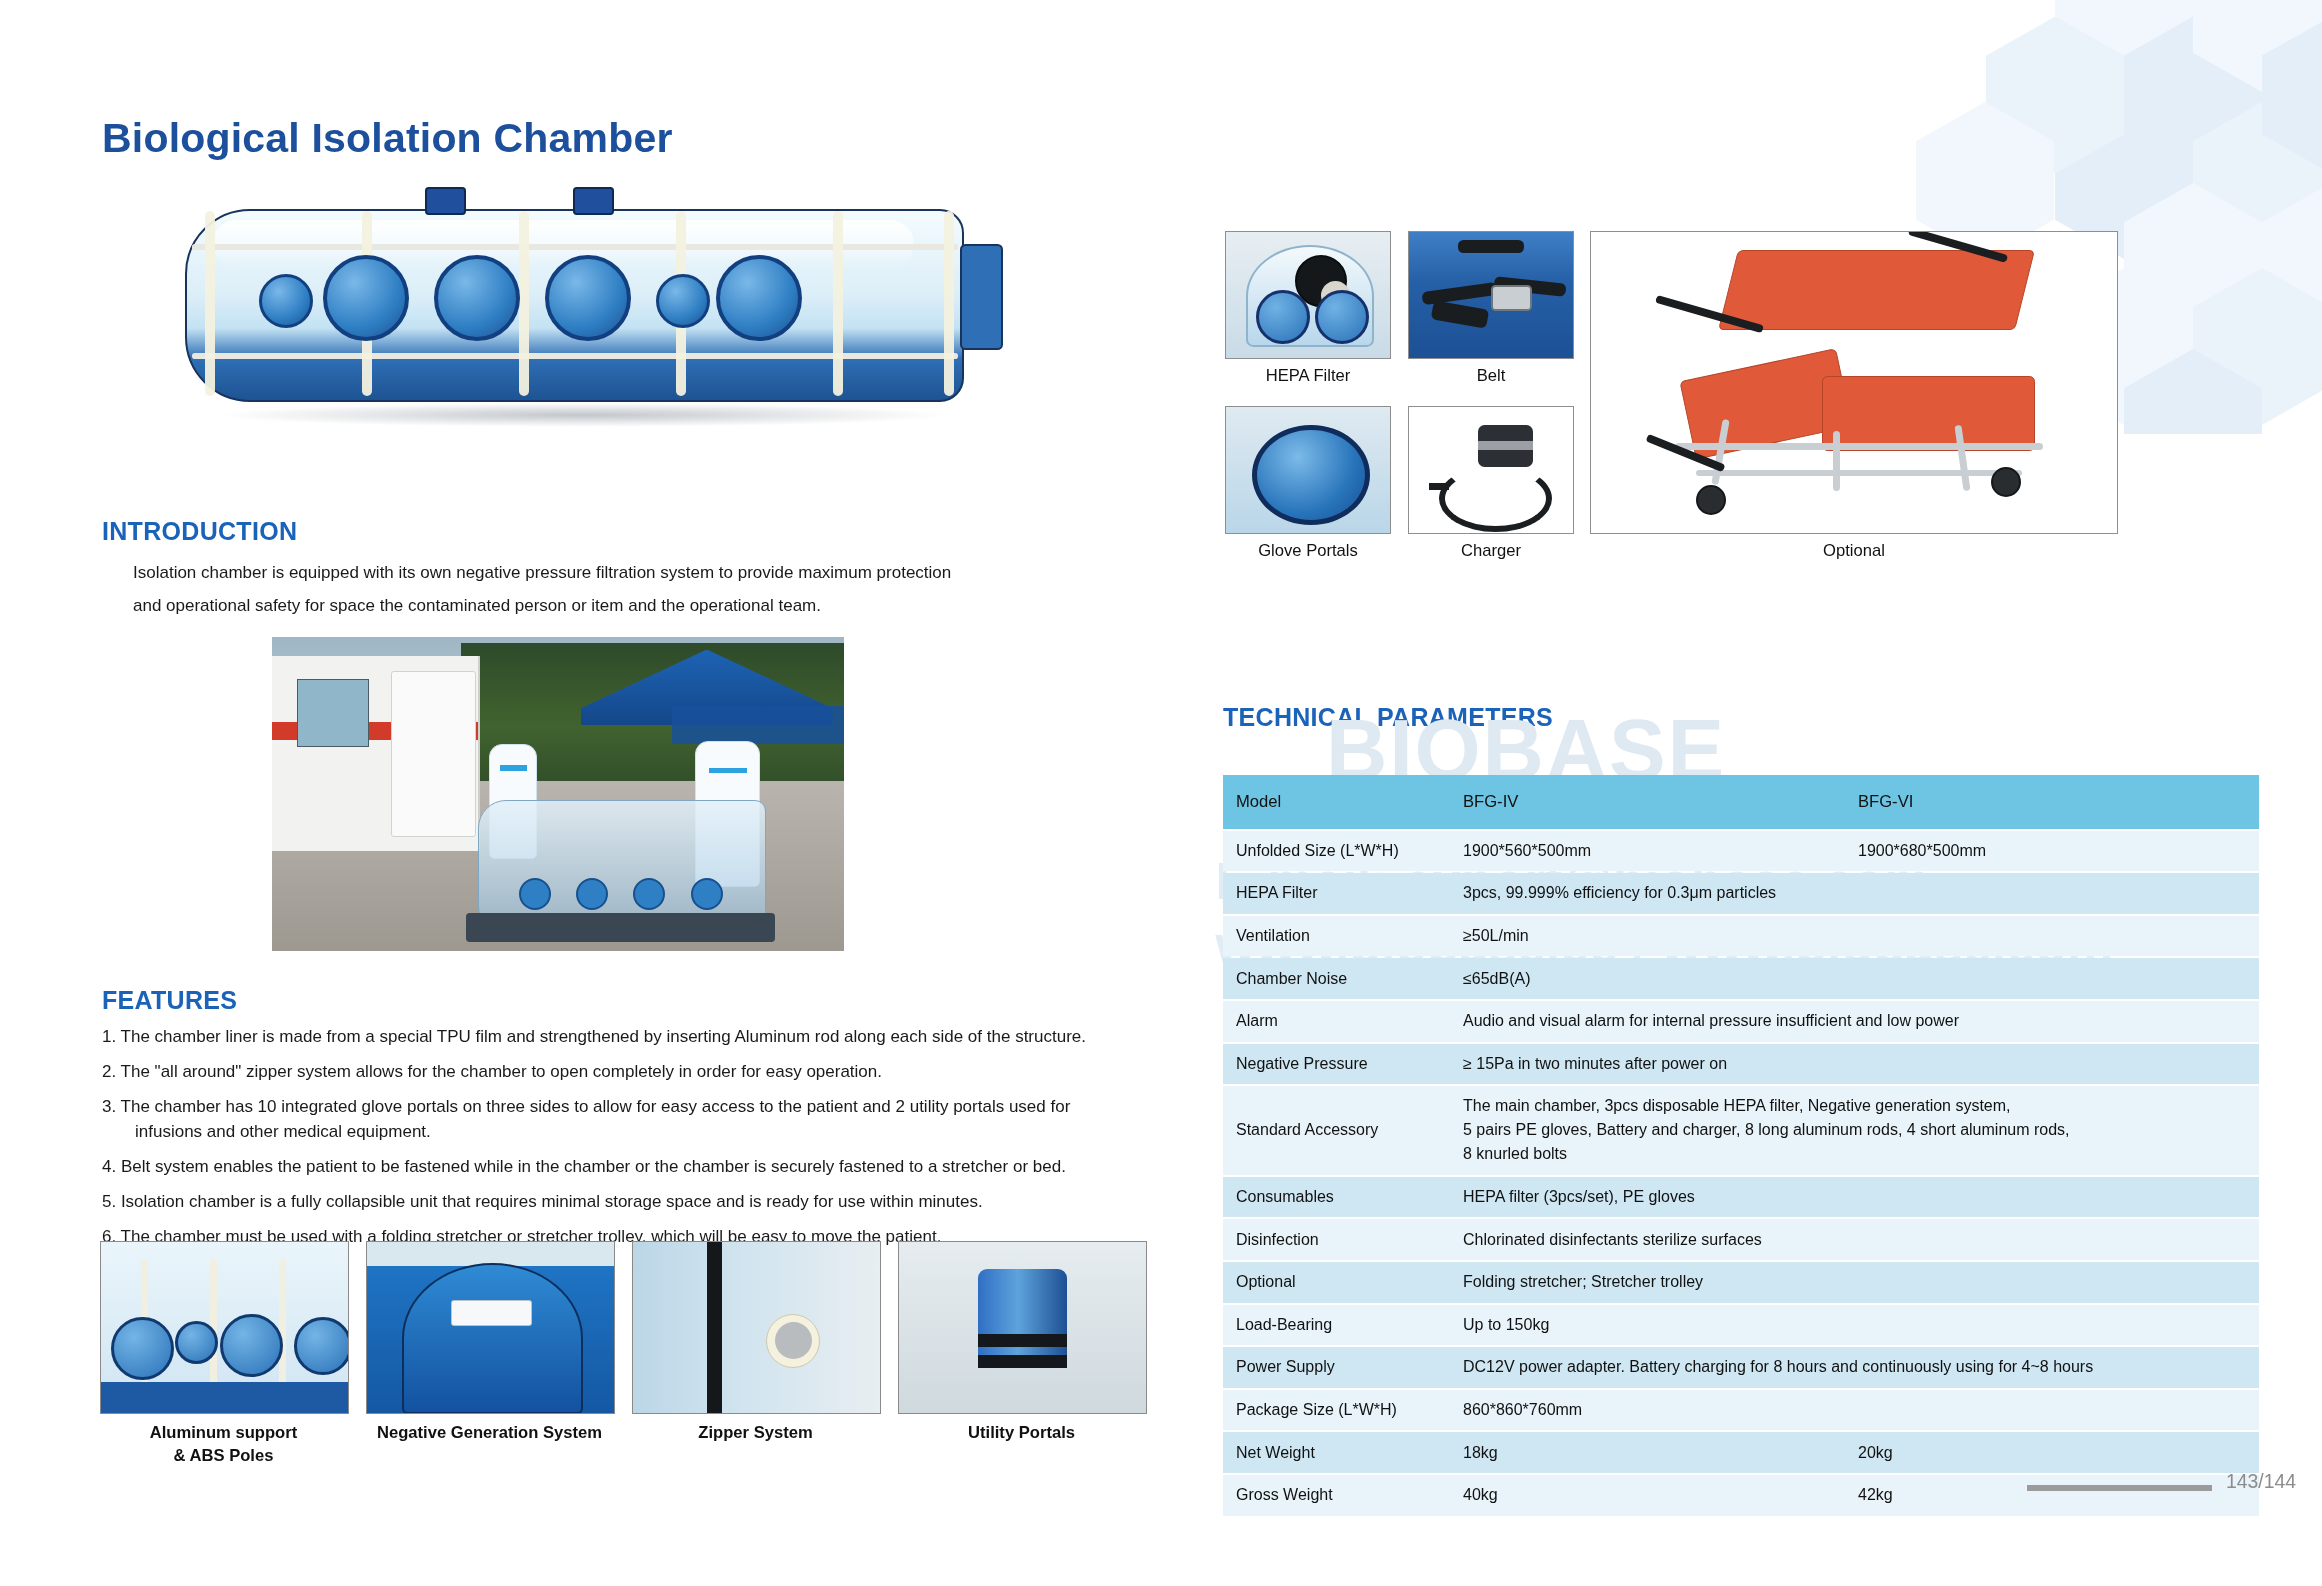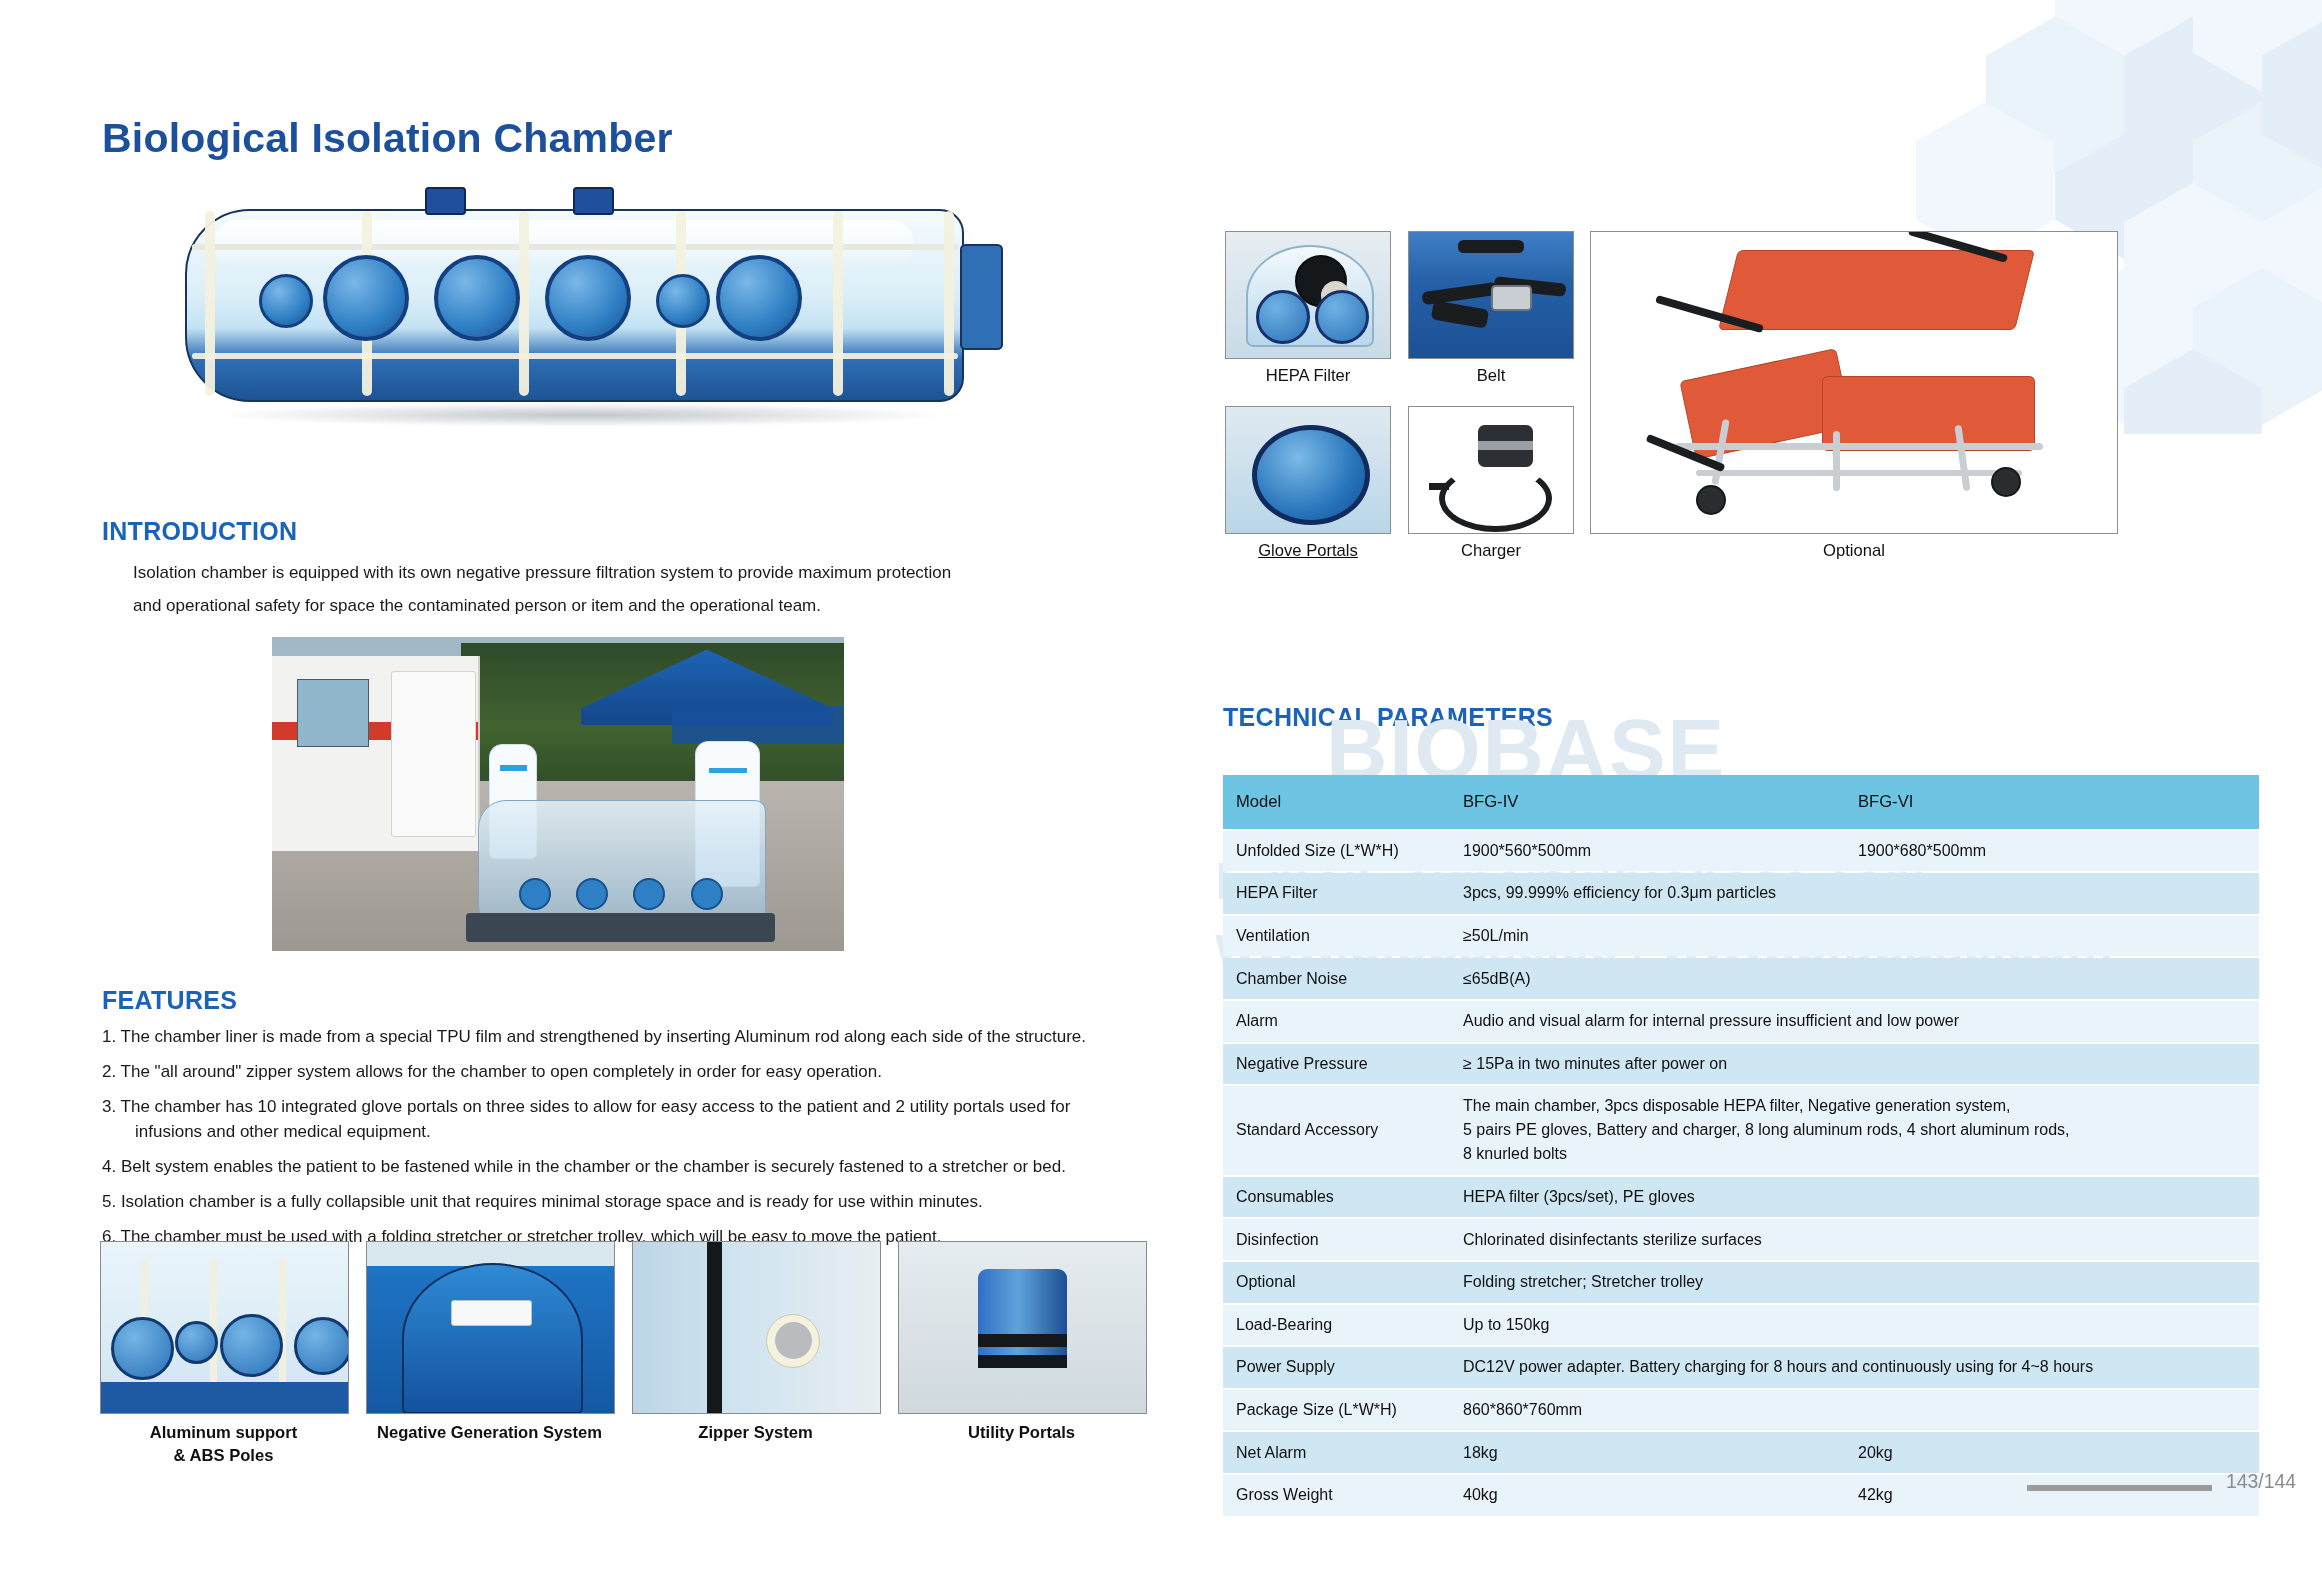--- a/index.html
+++ b/index.html
@@ -344,21 +344,21 @@
             <div class="belt" style="left:8%;top:44%;width:46%;height:13px;transform:rotate(-8deg);"></div>
             <div class="belt" style="left:52%;top:38%;width:44%;height:13px;transform:rotate(6deg);"></div>
             <div class="belt" style="left:14%;top:58%;width:34%;height:18.5px;transform:rotate(10deg);"></div>
             <div class="buckle" style="width:37px;height:22px;left:50%;top:42%;"></div>
             <div class="belt" style="left:30%;top:6%;width:40%;height:13px;"></div>
           </div>
         </div>
         <div class="acc-cap">Belt</div>
       </div>
 
-      <div class="acc-cell" style="left:0;top:175px;width:166px;text-decoration:underline;">
+      <div class="acc-cell" style="left:0;top:175px;width:166px;">
         <div class="acc-img" style="width:164px;height:126px;">
           <div class="ph a3">
               <div class="glove"></div>
             </div>
         </div>
         <div class="acc-cap">Glove Portals</div>
       </div>
 
       <div class="acc-cell" style="left:183px;top:175px;width:166px;">
         <div class="acc-img" style="width:164px;height:126px;">
@@ -458,21 +458,21 @@
           </tr>
           <tr class="a">
             <td class="k">Power Supply</td>
             <td colspan="2">DC12V power adapter. Battery charging for 8 hours and continuously using for 4~8 hours</td>
           </tr>
           <tr class="b">
             <td class="k">Package Size (L*W*H)</td>
             <td colspan="2">860*860*760mm</td>
           </tr>
           <tr class="a">
-            <td class="k">Net Alarm</td>
+            <td class="k">Net Weight</td>
             <td class="c2">18kg</td>
             <td>20kg</td>
           </tr>
           <tr class="b">
             <td class="k">Gross Weight</td>
             <td class="c2">40kg</td>
             <td>42kg</td>
           </tr>
         </tbody>
     </table>

